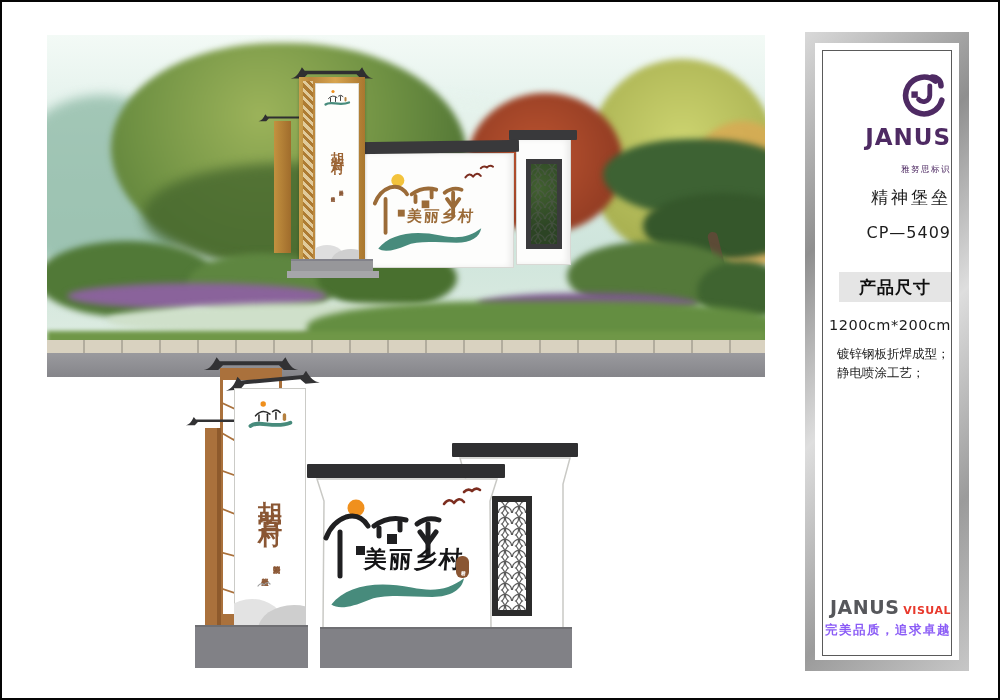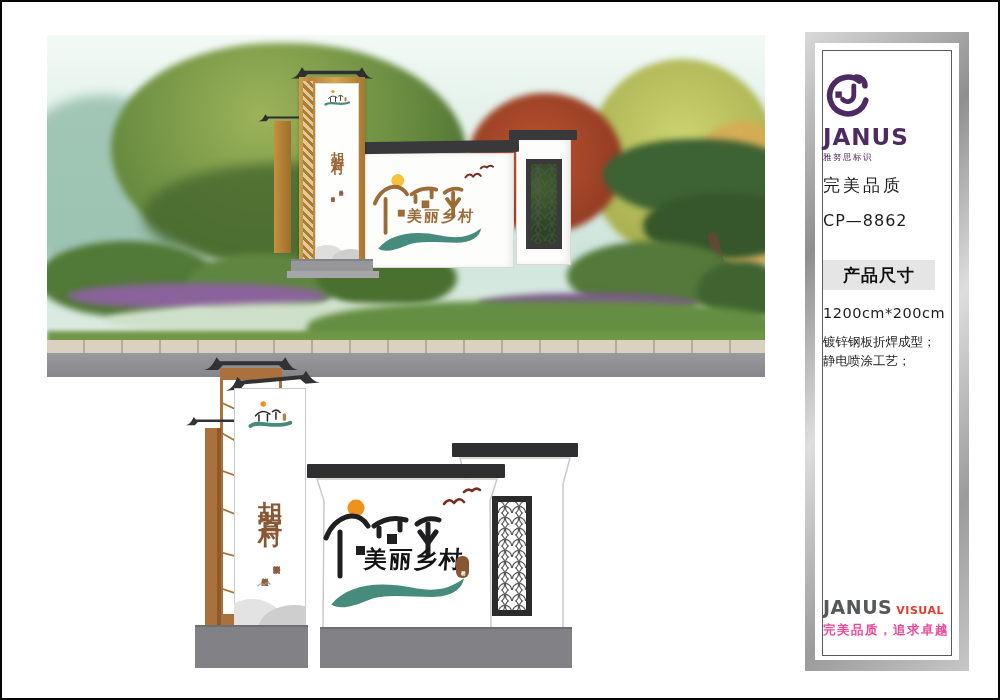--- a/index.html
+++ b/index.html
@@ -28,30 +28,30 @@
   .d-panel{position:absolute;background:#fff;box-shadow:inset 0 0 0 1px #cbcbc7;overflow:hidden;}
   .mountain{position:absolute;border-radius:50%;}
   .wall-title{font-weight:800;color:#141416;transform:skewX(-4deg);letter-spacing:2px;white-space:nowrap;}
   .seal{background:#8a5633;border-radius:6px;color:#fff;display:flex;align-items:center;justify-content:center;}
 
   
   .panel-frame{position:absolute;left:803px;top:30px;width:164px;height:639px;
      background:linear-gradient(135deg,#d9d9d9 0%,#8f8f8f 28%,#dedede 52%,#9b9b9b 78%,#c7c7c7 100%);}
   .panel-white{position:absolute;left:10px;top:11px;right:10px;bottom:11px;background:#fff;}
   .panel-inner{position:absolute;left:17px;top:18px;width:130px;height:606px;border:1px solid #5a5a5a;background:#fff;
-     display:flex;flex-direction:column;align-items:flex-start;box-sizing:border-box;}
+     display:flex;flex-direction:column;align-items:flex-end;box-sizing:border-box;}
   .logo-text{font-size:23px;font-weight:800;color:#4e2a63;letter-spacing:1px;margin-top:3px;}
-  .logo-sub{font-size:8.5px;color:#4e2a63;letter-spacing:1.5px;margin-top:2px;}
+  .logo-sub{font-size:8.5px;color:#4e2a63;letter-spacing:1.5px;margin-top:14px;}
   .sec-header{width:112px;height:30px;background:#e5e5e5;display:flex;align-items:center;justify-content:center;
      font-weight:bold;font-size:17px;color:#101010;letter-spacing:1px;flex:none;}
   .sec-value{color:#1c1c1c;}
   .footer-row{display:flex;align-items:baseline;gap:4px;margin-top:auto;}
   .footer-janus{font-size:19px;font-weight:800;color:#56575b;letter-spacing:.5px;}
   .footer-visual{font-size:11px;font-weight:800;color:#e8392c;letter-spacing:.5px;}
-  .footer-tagline{font-family:"DejaVu Serif","Liberation Serif",serif;font-size:12.5px;color:#ec4899;letter-spacing:1.5px;margin-top:4px;margin-bottom:16px;font-weight:bold;}
+  .footer-tagline{font-family:"DejaVu Serif","Liberation Serif",serif;font-size:12.5px;color:#8b5cf6;letter-spacing:1.5px;margin-top:4px;margin-bottom:16px;font-weight:bold;}
 
   .tiny-slogans{display:flex;gap:3px;color:#8a5633;}
   .tiny-slogans .col{writing-mode:vertical-rl;text-orientation:upright;line-height:1.15;}
 </style>
 </head>
 <body>
 
 <svg width="0" height="0" style="position:absolute">
   <defs>
     <pattern id="scales" width="14" height="11" patternUnits="userSpaceOnUse">
@@ -296,23 +296,23 @@
         <g fill="none" stroke="#4e2a63" stroke-linecap="round">
           <path d="M43,10 A23,23 0 1 0 51,34" stroke-width="7"></path>
           <path d="M39,5 a11,11 0 0 1 11,11" stroke-width="7"></path>
           <path d="M36,16 v12 a8,8 0 0 1 -14,5" stroke-width="6"></path>
         </g>
         <rect x="13" y="23" width="8" height="8" fill="#4e2a63"></rect>
       </svg>
       <div class="logo-text">JANUS</div>
       <div class="logo-sub">雅努思标识</div>
 
-      <div class="sec-value" style="margin-top:10px;font-size:17px;letter-spacing:3px;">完美品质</div>
-
-      <div class="sec-value" style="margin-top:14px;font-size:16px;letter-spacing:1px;">CP—8862</div>
+      <div class="sec-value" style="margin-top:10px;font-size:17px;letter-spacing:3px;">精神堡垒</div>
+
+      <div class="sec-value" style="margin-top:14px;font-size:16px;letter-spacing:1px;">CP—5409</div>
 
       <div class="sec-header" style="margin-top:30px;">产品尺寸</div>
       <div class="sec-value" style="margin-top:15px;font-size:14.5px;letter-spacing:.5px;">1200cm*200cm</div>
 
       <div class="sec-value" style="margin-top:12px;font-size:12.5px;line-height:1.5;width:114px;text-align:left;">镀锌钢板折焊成型；静电喷涂工艺；</div>
 
       <div class="footer-row">
         <span class="footer-janus">JANUS</span>
         <span class="footer-visual">VISUAL</span>
       </div>

